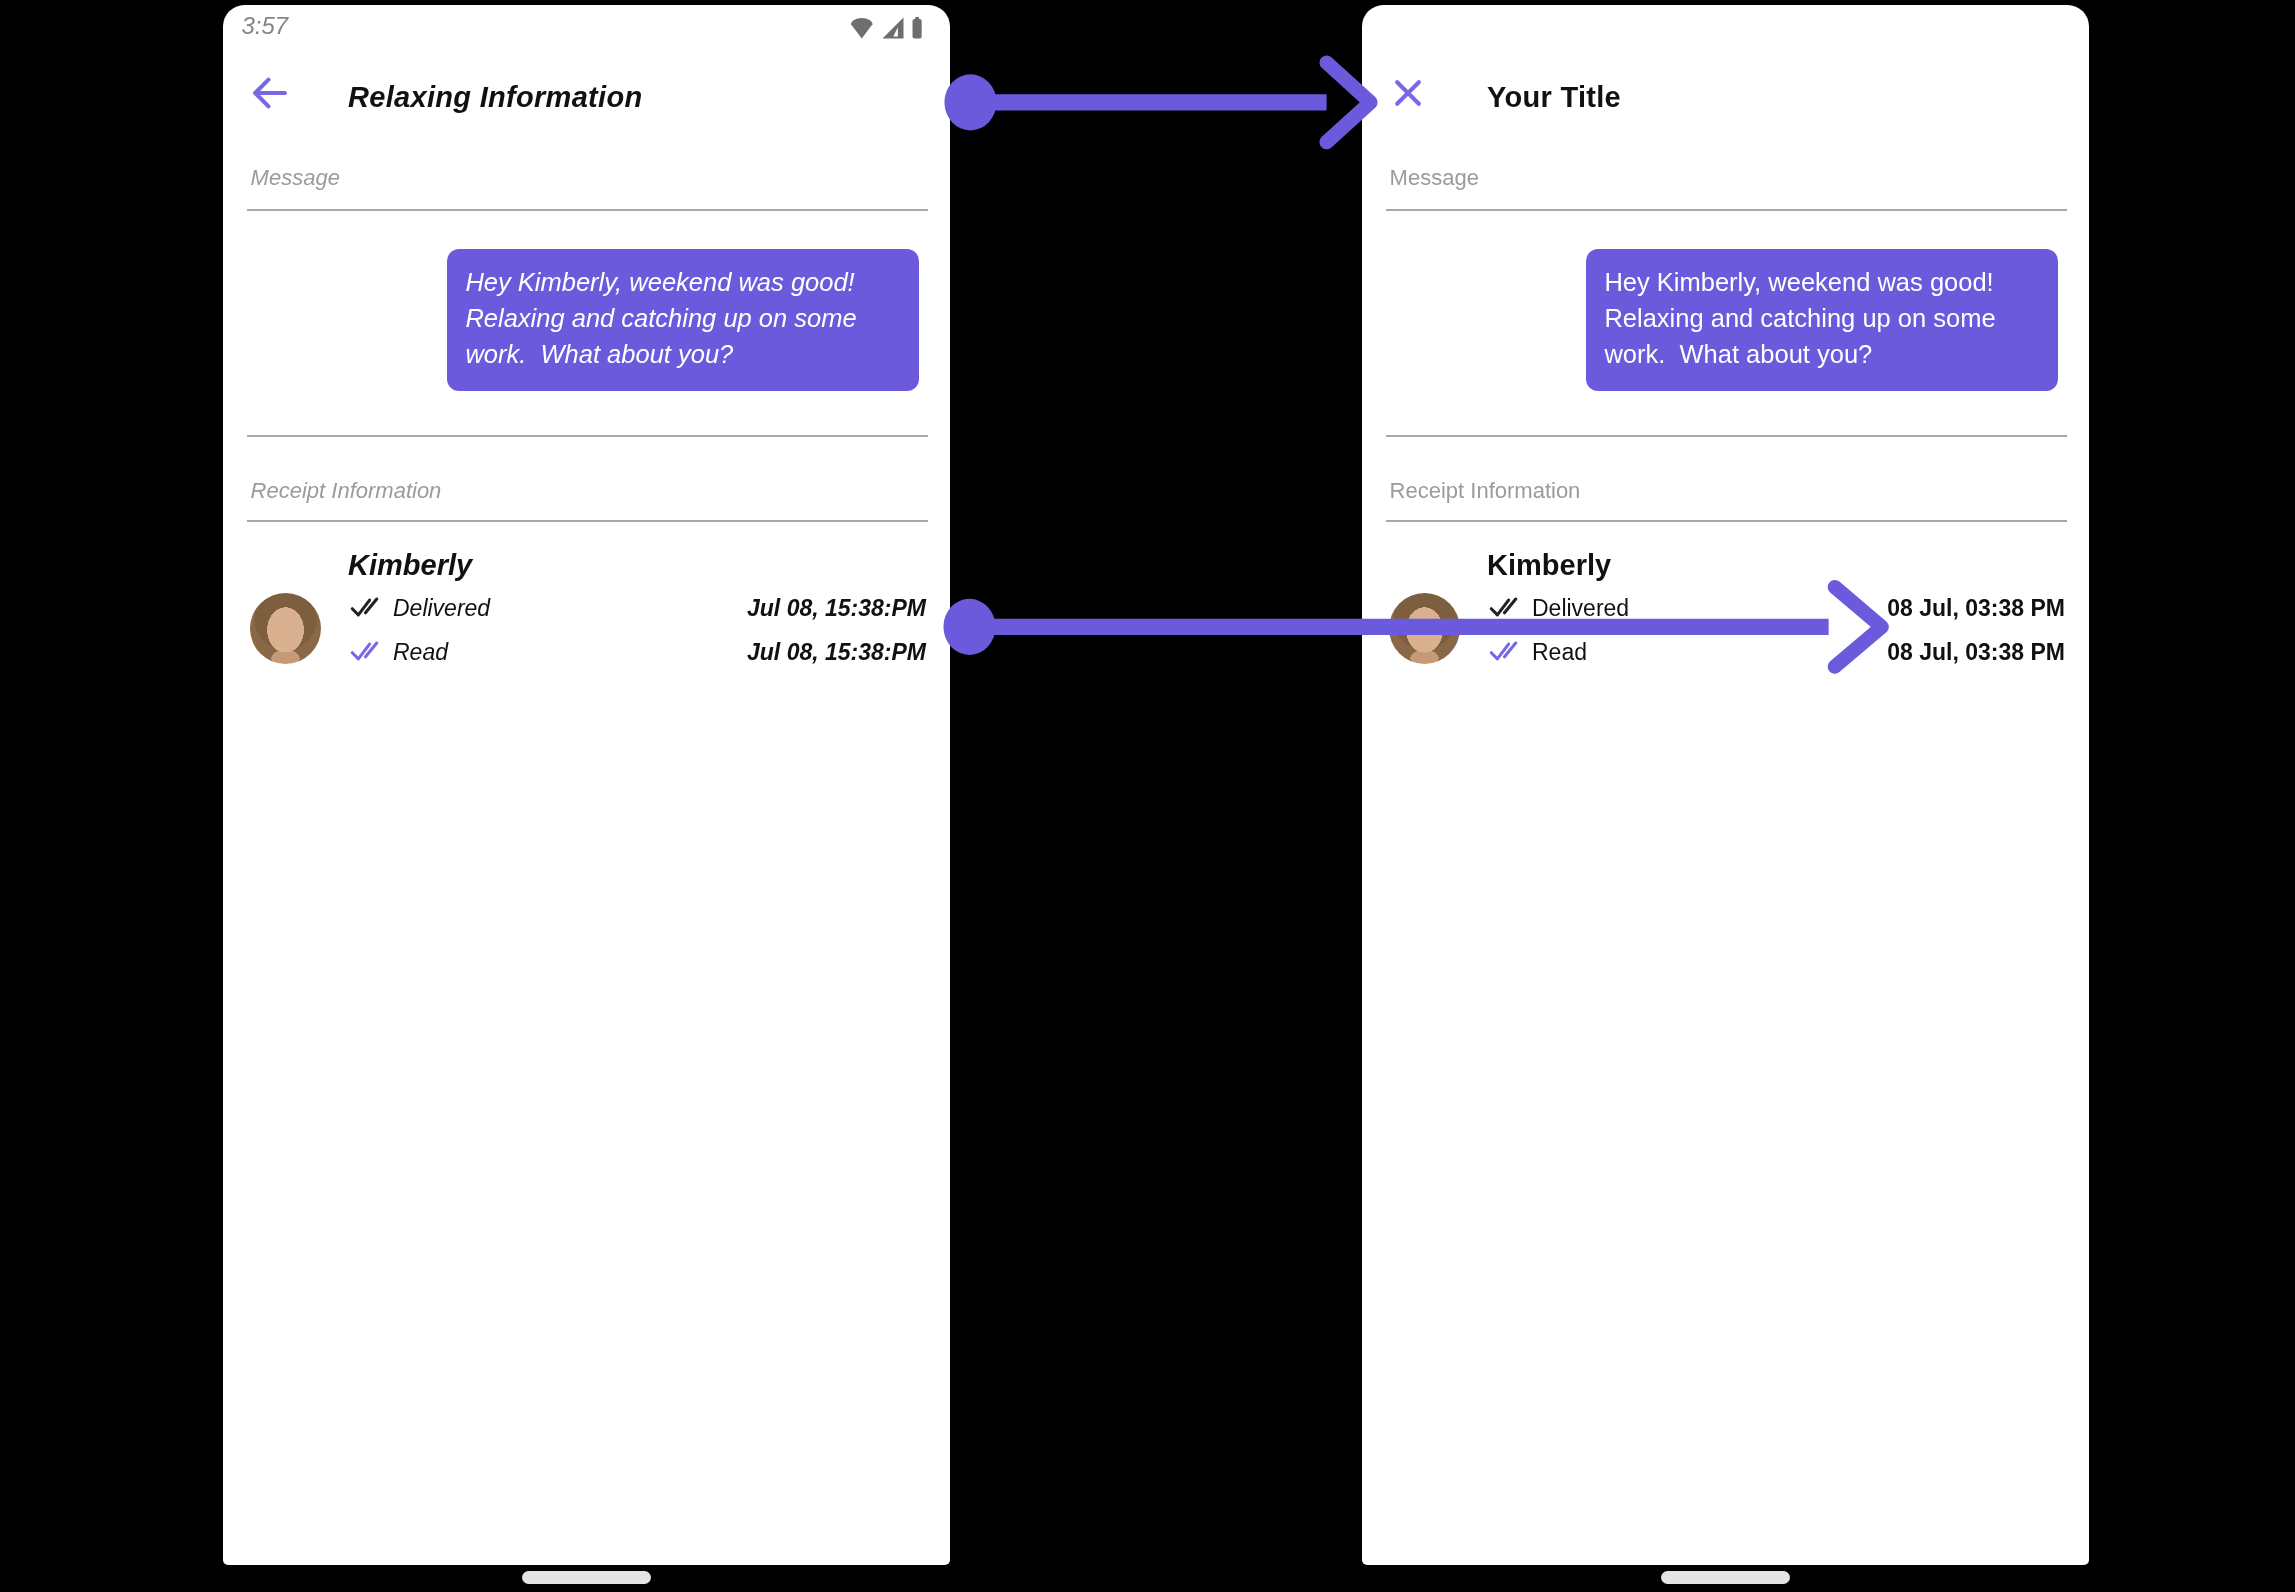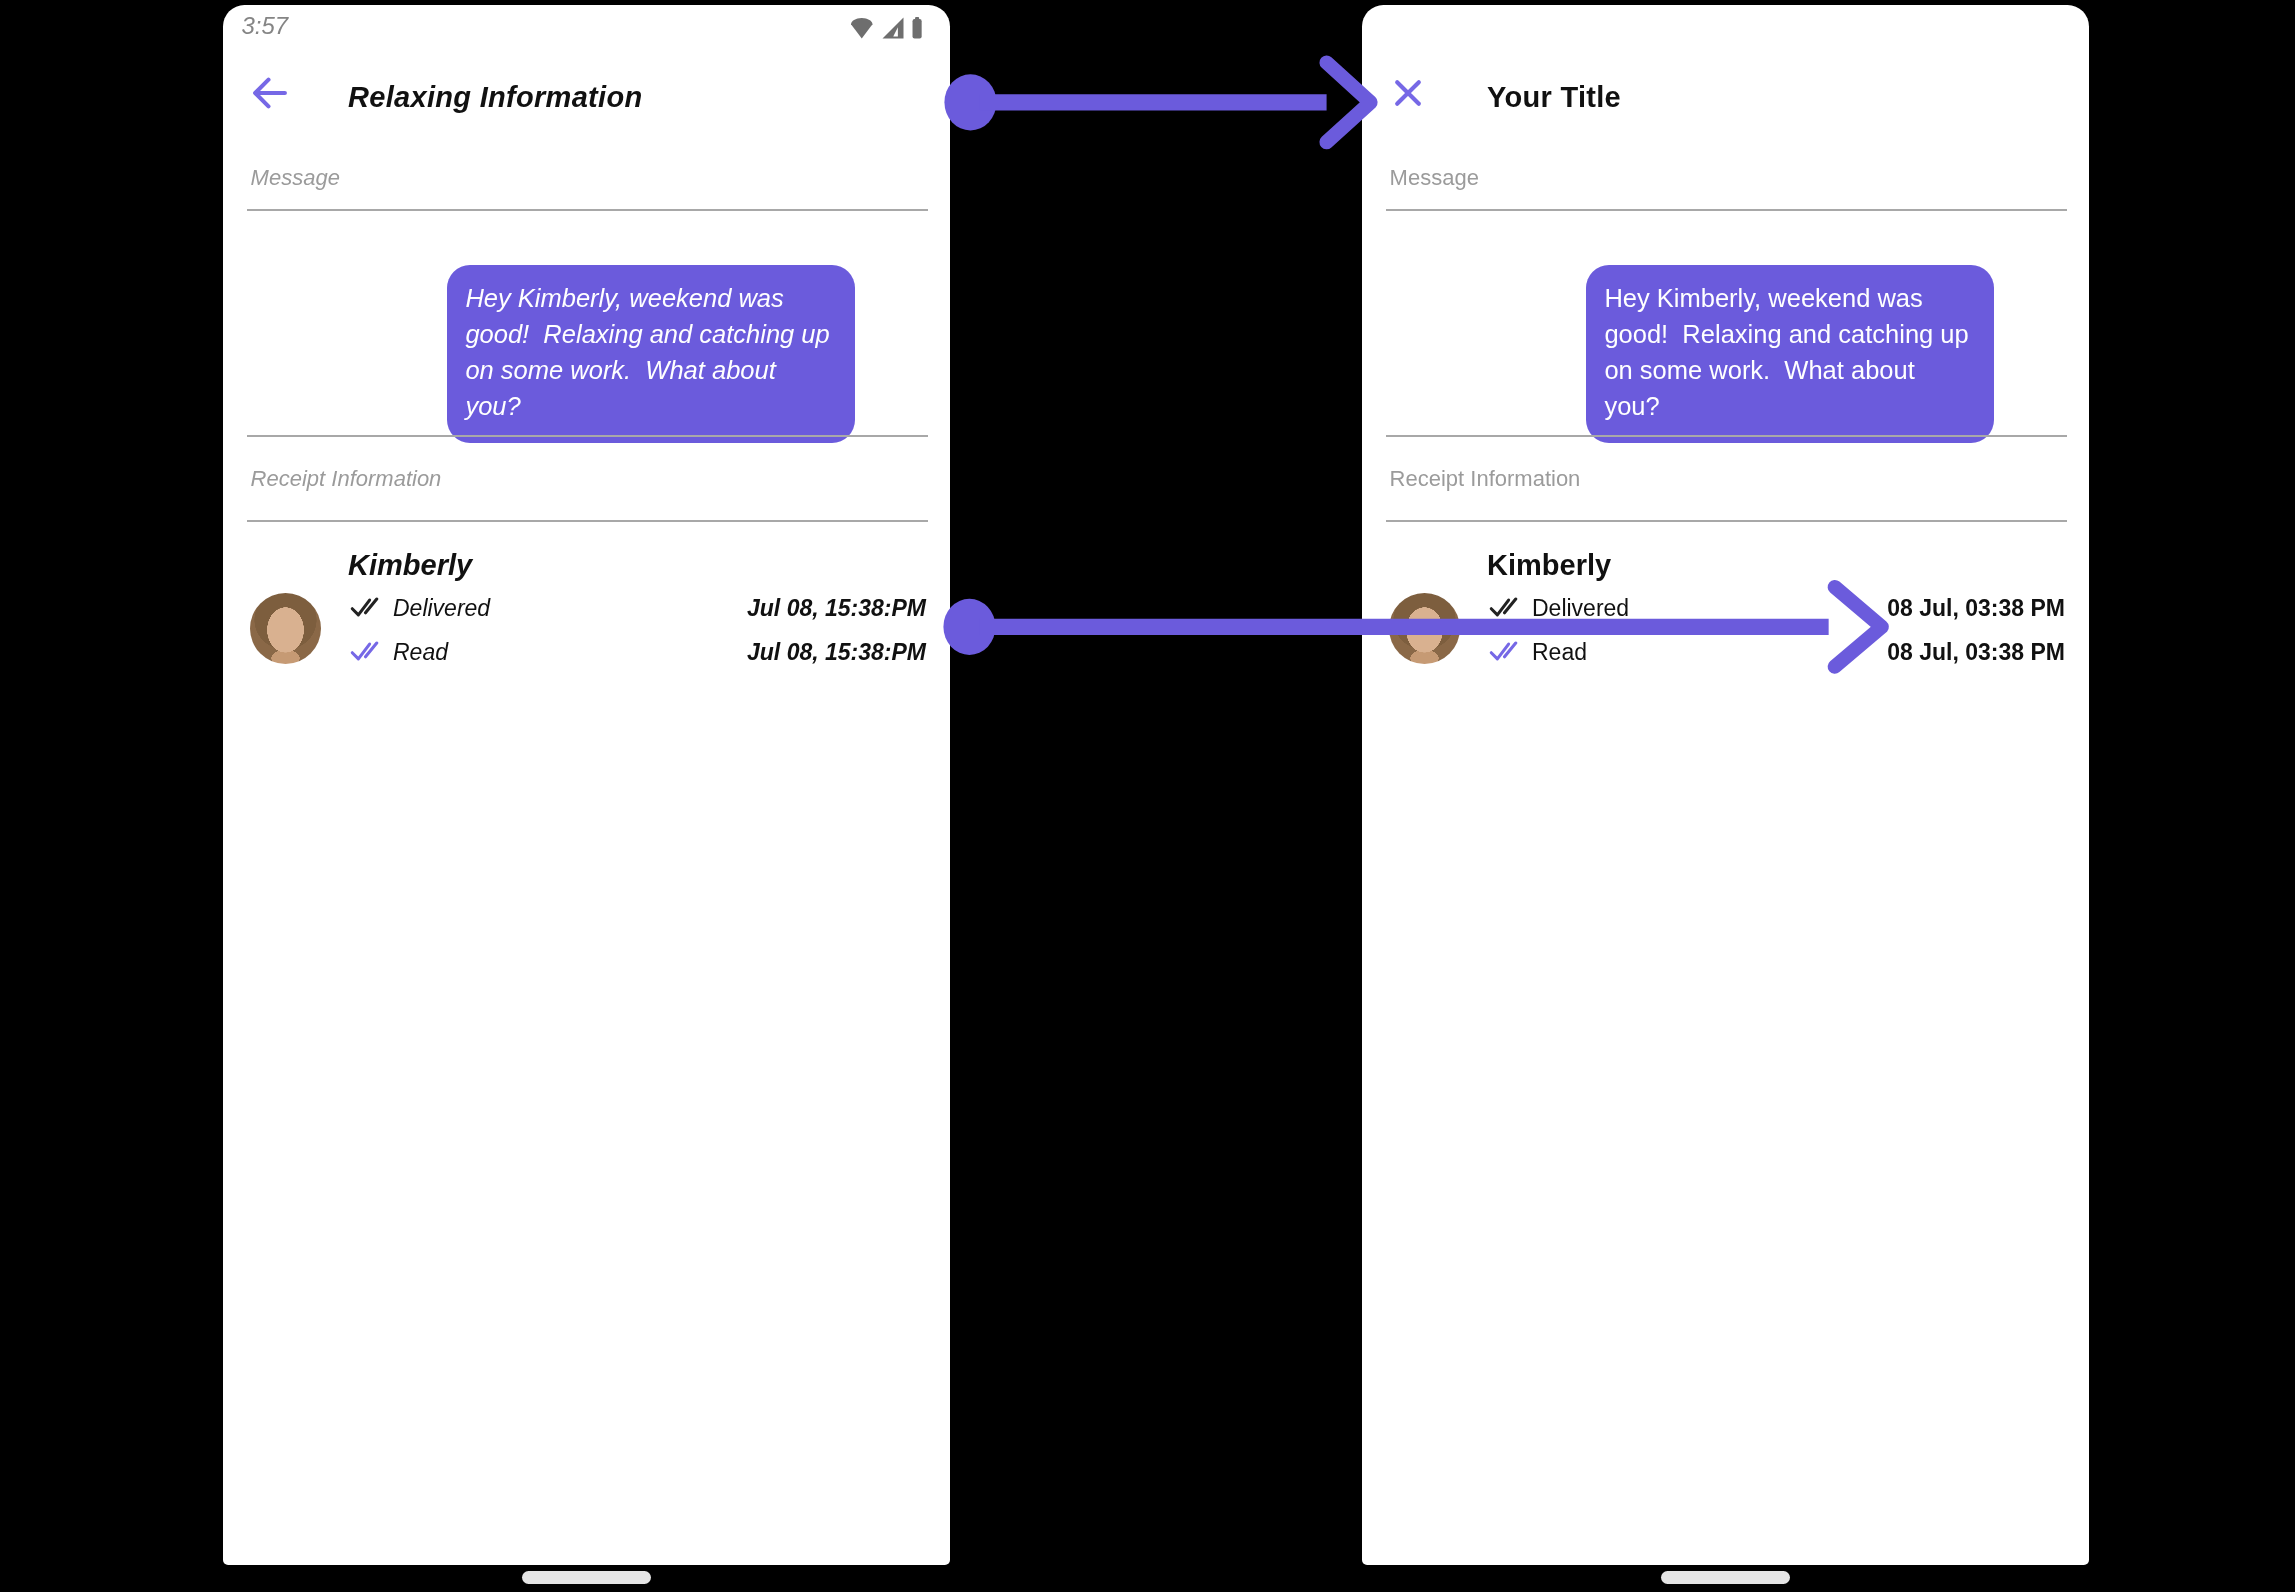--- a/index.html
+++ b/index.html
@@ -42,28 +42,28 @@
   }
   .page-title{
     position:absolute;left:125px;top:72px;
     font-size:29px;line-height:40px;font-weight:700;color:var(--text-black);
     letter-spacing:0.3px;white-space:nowrap;
   }
   .section-label{
     position:absolute;left:27.6px;font-size:22px;line-height:31px;color:var(--label-gray);
   }
   .label-message{top:157px;}
-  .label-receipt{top:458px;}
+  .label-receipt{top:470px;}
   .divider{position:absolute;left:23.5px;width:681px;height:2px;background:var(--divider-gray);}
   .div1{top:204px;}
   .div2{top:430px;}
   .div3{top:515px;}
   .bubble{
-    position:absolute;left:224px;top:260px;width:408px;
-    background:var(--accent-purple);border-radius:23px;
+    position:absolute;left:224px;top:244px;width:472px;
+    background:var(--accent-purple);border-radius:12px;
     padding:15.3px 17.4px 18.4px 18.4px;
     color:var(--bubble-text);font-size:25.5px;line-height:36px;
     white-space:pre-wrap;
   }
   .contact-name{
     position:absolute;left:125px;top:541px;
     font-size:29px;line-height:39px;font-weight:700;color:var(--text-black);text-align:right;
   }
   .avatar{
     position:absolute;left:26.5px;top:588px;width:71px;height:71px;border-radius:50%;

